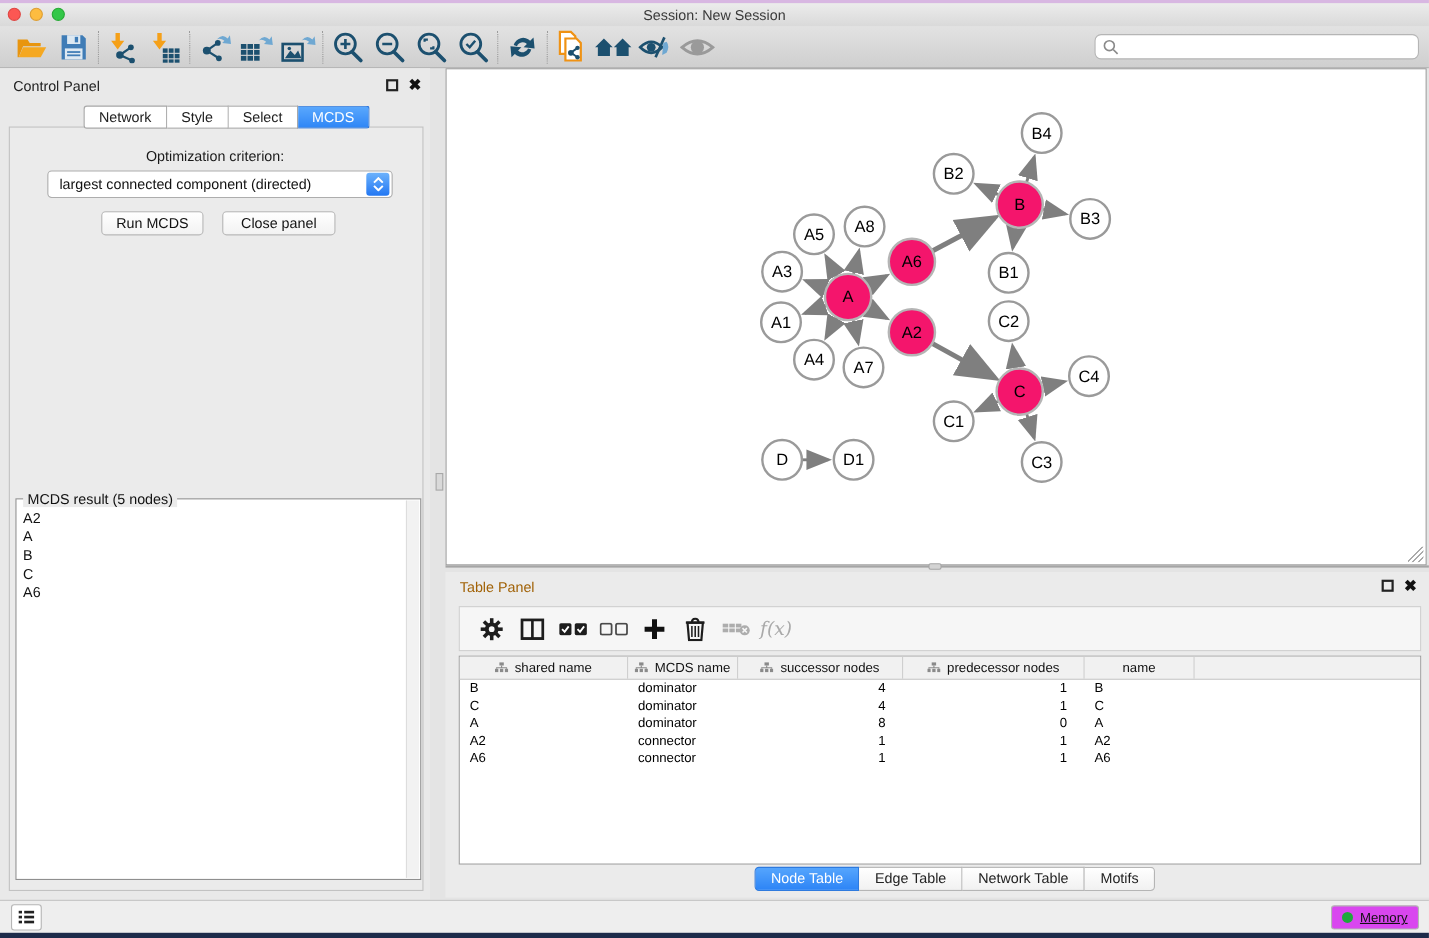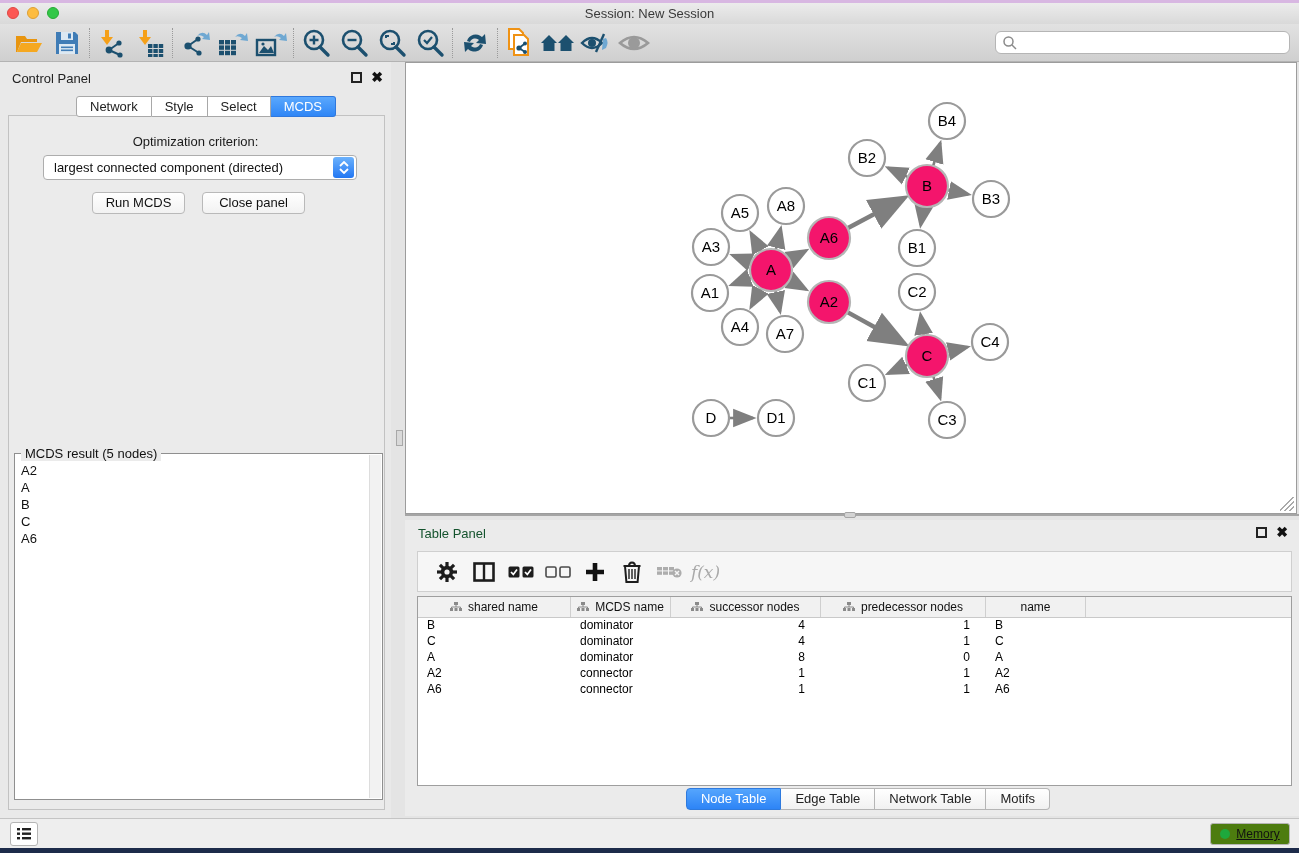--- a/index.html
+++ b/index.html
@@ -91,21 +91,21 @@
        transparent 62%, #aaa 62%, #aaa 69%, transparent 69%,
        transparent 79%, #aaa 79%, #aaa 86%, transparent 86%); }
   #left-splitter-handle { left:396px; top:430px; width:7px; height:16px;
     background:#d9d9d9; border:1px solid #a8a8a8; }
   #h-splitter { left:405px; top:514px; width:894px; height:2px; background:#a5a5a5; }
   #h-splitter-handle { left:844px; top:512px; width:12px; height:6px;
     background:#d3d3d3; border:1px solid #a5a5a5; border-radius:2px; }
 
   
   #table-panel { left:405px; top:520px; width:894px; height:296px; background:#ebebeb; }
-  #tp-title { position:absolute; left:13px; top:6px; font-size:13px; color:#14532d; }
+  #tp-title { position:absolute; left:13px; top:6px; font-size:13px; color:#a16207; }
   #tp-toolbar { position:absolute; left:12px; top:31px; width:875px; height:41px;
     background:#f6f6f6; border:1px solid #cfcfcf; display:flex; align-items:center;
     padding-left:10px; }
   .tp-icon { width:37px; height:32px; display:flex; align-items:center;
     justify-content:center; }
   .fx { font-family:"DejaVu Serif", serif; font-style:italic; font-size:17px;
     color:#a9a9a9; }
 
   #node-table { position:absolute; left:12px; top:76px; width:875px; height:190px;
     background:#fff; border:1px solid #9e9e9e; }
@@ -129,21 +129,21 @@
   .tp-tab.active { background:linear-gradient(#55a5fd,#2d84f6); color:#fff;
     border-color:#2e7ade;margin-left:32px; }
 
   
   #status-bar { left:0; top:818px; width:1299px; height:30px; background:#eeeeee;
     border-top:1px solid #c4c4c4; }
   #list-btn { position:absolute; left:10px; top:3px; width:28px; height:24px;
     background:#fff; border:1px solid #b5b5b5; border-radius:3px; display:flex;
     align-items:center; justify-content:center; }
   #memory-btn { position:absolute; right:9px; top:4px; width:80px; height:22px;
-    background:#4d7c0f; border:1px solid #b5b5b5; border-radius:3px; display:flex;
+    background:#d946ef; border:1px solid #b5b5b5; border-radius:3px; display:flex;
     align-items:center; justify-content:center; gap:6px; font-size:12px; color:#111;text-decoration:underline; }
   #memory-dot { width:10px; height:10px; border-radius:50%; background:#1ea83c; }
   #bottom-strip { left:0; top:848px; width:1299px; height:5px; background:#1d2b4a; }
 </style>
 </head>
 <body>
 
 <div id="top-strip" class="abs"></div>
 
 <div id="titlebar" class="abs">

